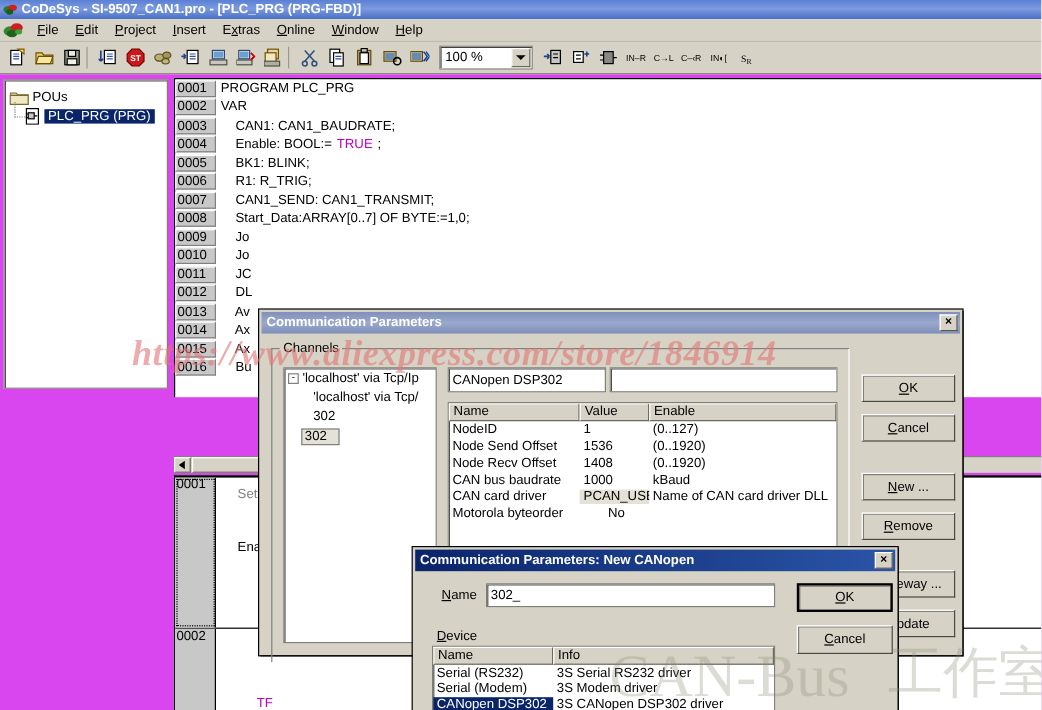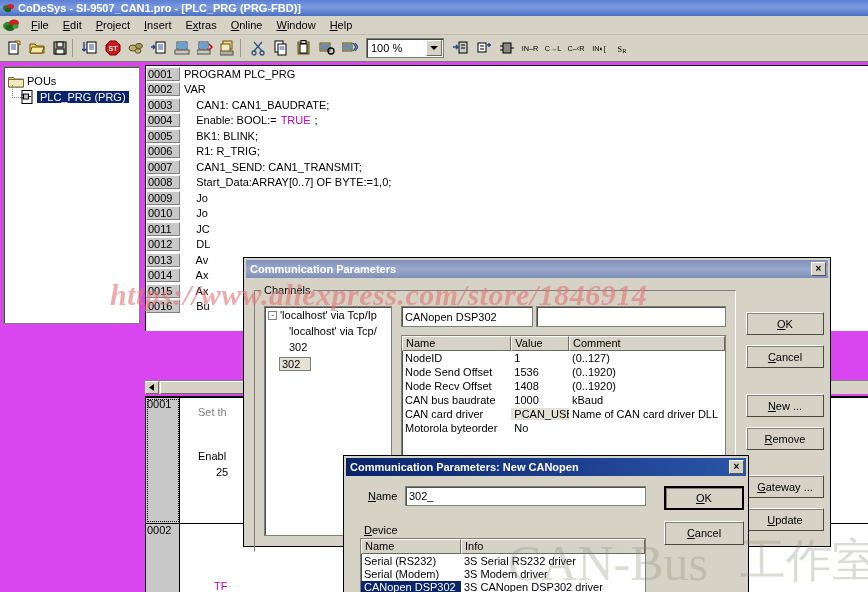--- a/index.html
+++ b/index.html
@@ -191,21 +191,21 @@
 
   
   .dialog {
     position: absolute;
     background: #d6d3c6;
     border: 2px solid #d6d3c6;
     box-shadow: 1px 1px 0 #000;
     outline: 1px solid #000;
   }
   .dlg-comm {
-    left: 216px; top: 196px; width: 586px; height: 288px; margin-left: 28px;
+    left: 216px; top: 196px; width: 586px; height: 288px;
   }
   .dlg-title {
     height: 18px;
     display: flex; align-items: center; justify-content: space-between;
     padding: 0 2px 0 4px;
     color: #ffffff; font-weight: bold; font-size: 11px;
   }
   .dlg-title.inactive {
     background: linear-gradient(to bottom, #8090bb 0%, #9aa8cc 50%, #7f8fb8 100%);
   }
@@ -674,21 +674,21 @@
           <span>CANopen DSP302</span>
         </div>
         <div class="textbox" style="left:290px;top:28px;width:190px;height:21px;">
           <span></span>
         </div>
 
         <div class="listbox" style="left:155px;top:57px;width:325px;height:201px;">
           <div class="pt-head">
             <div style="width:110px;">Name</div>
             <div style="width:58px;">Value</div>
-            <div style="width:157px;">Comment</div>
+            <div style="width:157px;">Enable</div>
           </div>
           <div class="pt-row">
             <div style="width:110px;">NodeID</div>
             <div style="width:58px;">1</div>
             <div style="width:157px;">(0..127)</div>
           </div>
           <div class="pt-row">
             <div style="width:110px;">Node Send Offset</div>
             <div style="width:58px;">1536</div>
             <div style="width:157px;">(0..1920)</div>
@@ -703,21 +703,21 @@
             <div style="width:58px;">1000</div>
             <div style="width:157px;">kBaud</div>
           </div>
           <div class="pt-row">
             <div style="width:110px;">CAN card driver</div>
             <div class="cell-edit" style="width:58px;">PCAN_USB</div>
             <div style="width:157px;">Name of CAN card driver DLL</div>
           </div>
           <div class="pt-row">
             <div style="width:110px;">Motorola byteorder</div>
-            <div style="width:58px;">No</div>
+            <div style="width:58px;text-align:center;">No</div>
             <div style="width:157px;"></div>
           </div>
         </div>
 
         <div class="btn" style="left:500px;top:34px;width:78px;height:23px;">
           <span><u>O</u>K</span>
         </div>
         <div class="btn" style="left:500px;top:67px;width:78px;height:23px;">
           <span><u>C</u>ancel</span>
         </div>

